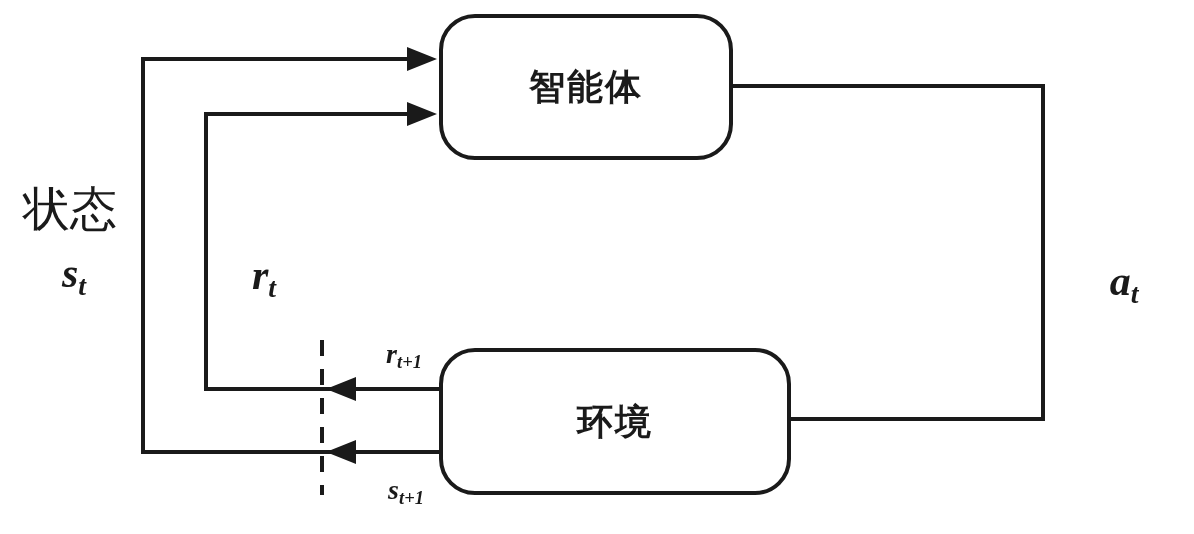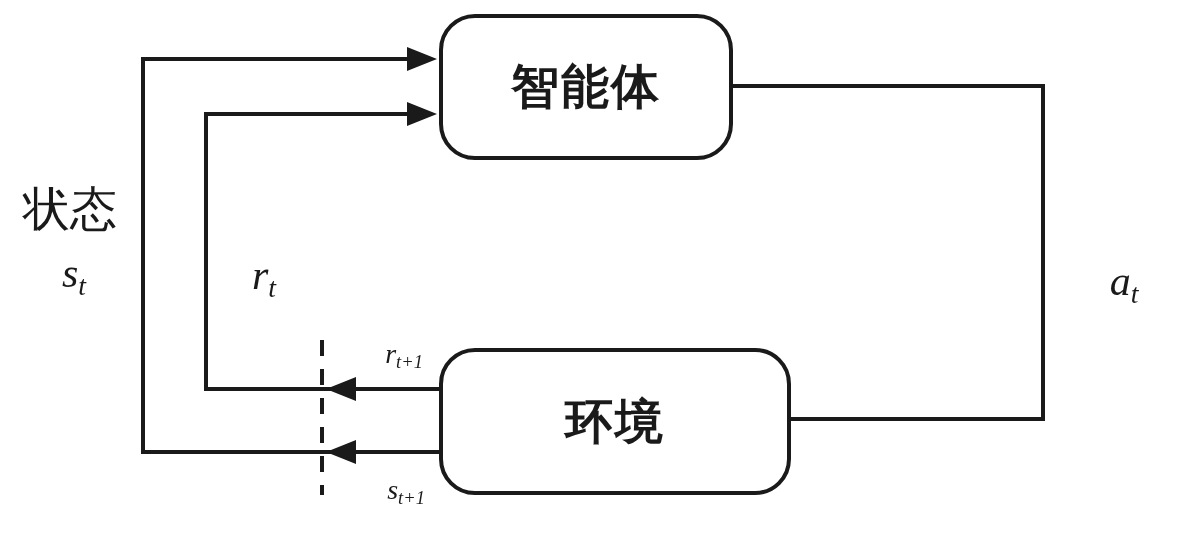--- a/index.html
+++ b/index.html
@@ -35,39 +35,39 @@
   }
   .node-agent {
     left: 439px; top: 14px;
     width: 294px; height: 146px;
   }
   .node-env {
     left: 439px; top: 348px;
     width: 352px; height: 147px;
   }
   .node-label {
-    font-size: 48px;
+    font-size: 36px;
     font-weight: 700;
     letter-spacing: 2px;
     line-height: 1;
     white-space: nowrap;
   }
   .edge-label {
     position: absolute;
     transform: translateX(-50%);
     font-size: 47px;
     font-weight: 400;
     line-height: 1;
     white-space: nowrap;
   }
   .sym {
     position: absolute;
     transform: translateX(-50%);
     font-style: italic;
-    font-weight: 400;
+    font-weight: 700;
     font-size: 42px;
     line-height: 1;
     white-space: nowrap;
   }
   .sym .sub {
     font-size: 0.66em;
     vertical-align: -0.28em;
     letter-spacing: 0;
   }
   .sym-small {

